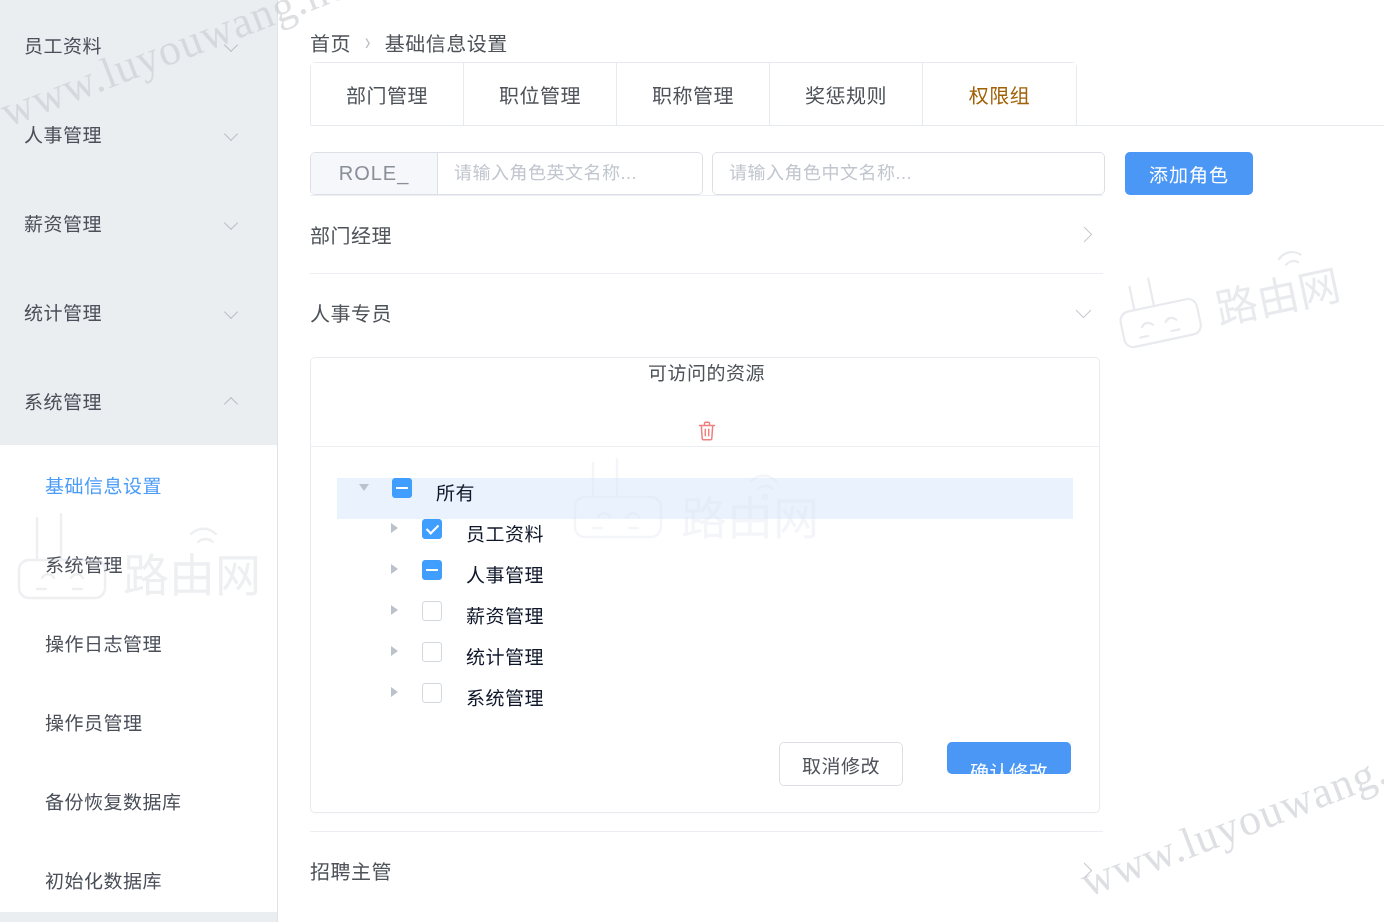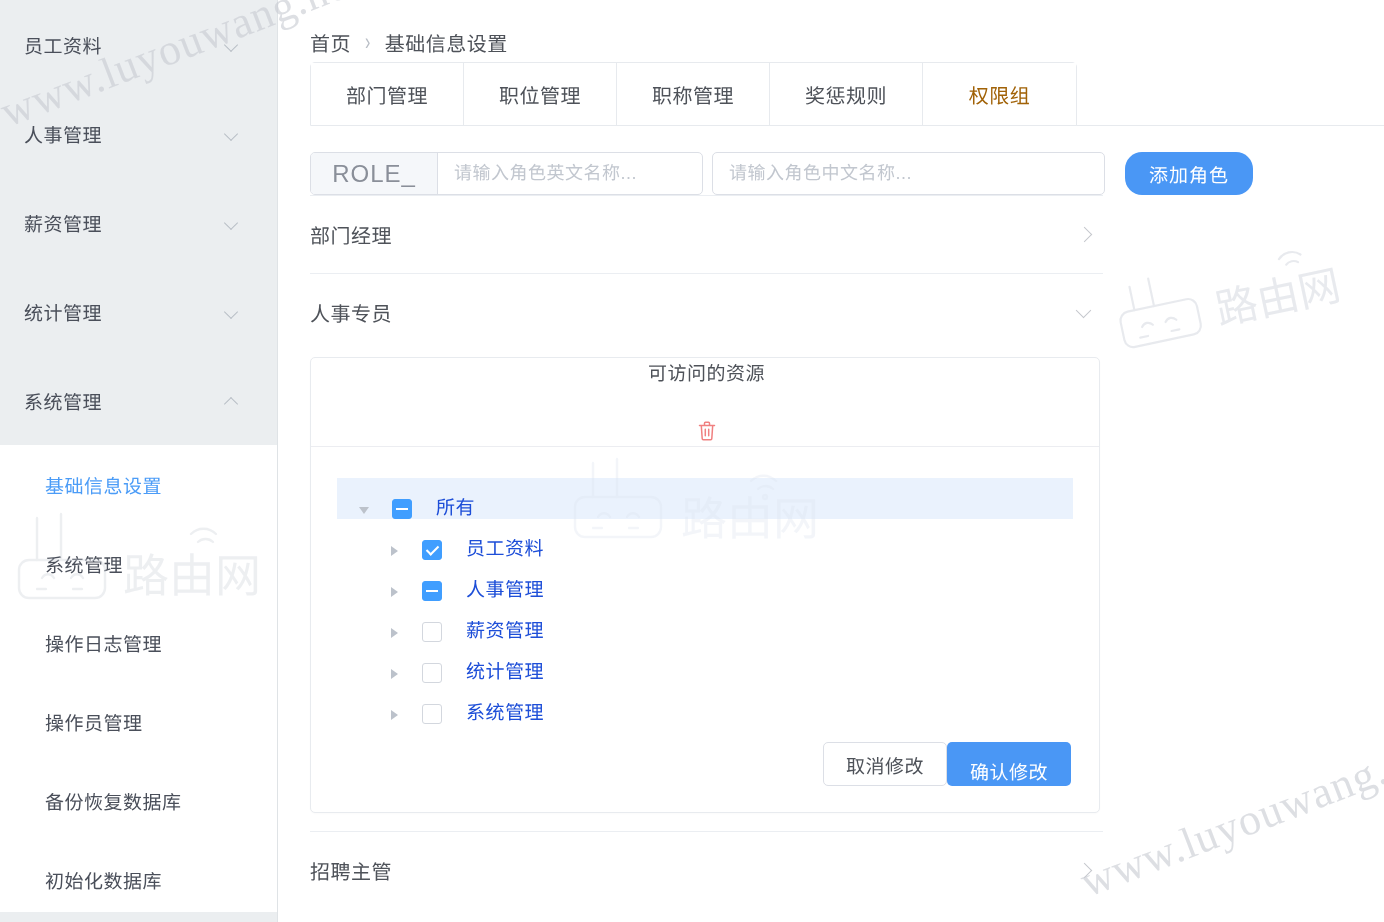--- a/index.html
+++ b/index.html
@@ -167,21 +167,21 @@
     background: #fff;
   }
   .input-prefix {
     display: flex;
     align-items: center;
     justify-content: center;
     width: 129px;
     background: #f5f7fa;
     border-right: 1px solid #dcdfe6;
     color: #8a8f99;
-    font-size: 24px;
+    font-size: 20px;
     letter-spacing: 1px;
   }
   .input-group input,
   .plain-input {
     flex: 1;
     border: none;
     outline: none;
     padding: 0 16px;
     font-size: 18px;
     color: #4e5259;
@@ -202,21 +202,21 @@
     align-items: stretch;
   }
   .btn-primary {
     margin-left: 20px;
     height: 43px;
     min-width: 128px;
     padding: 0 18px;
     background: #4a97f5;
     color: #ffffff;
     border: none;
-    border-radius: 17px;
+    border-radius: 5px;
     font-size: 19px;
     font-family: inherit;
     cursor: pointer;
     letter-spacing: 1px;
   }
 
   
   .accordion {
     margin-left: 31px;
     width: 793px;
@@ -275,24 +275,24 @@
   .trash-btn {
     background: none; border: none; padding: 4px; cursor: pointer;
     line-height: 0;
   }
   .panel-body { padding: 31px 26px 22px 26px; }
 
   
   .tree { width: 100%; }
   .tree-node {
     display: flex;
-    align-items: flex-end;
+    align-items: flex-start;
     height: 41px;
     font-size: 19px;
-    color: #1d4ed8;
+    color: #0f172a;
     cursor: pointer;
     letter-spacing: .5px;
     padding-left: 19px;
     gap: 12px;
   }
   .tree-node.level-0.selected { background: #eaf2fd; }
   .tree-node.level-1 { padding-left: 49px; }
   .tree-arrow {
     width: 18px; height: 18px;
     position: relative;
@@ -353,31 +353,32 @@
     background: #fff;
     border: 1px solid #dcdfe6;
     border-radius: 5px;
     color: #4e5259;
     font-size: 19px;
     font-family: inherit;
     cursor: pointer;
     letter-spacing: .5px;
   }
   .btn-confirm {
-    height: 44px;
+    height: 32px;
     min-width: 124px;
     padding: 15px 18px;
     background: #4a97f5;
     border: none;
     border-radius: 5px;
     color: #fff;
     font-size: 19px;
     font-family: inherit;
     cursor: pointer;
     letter-spacing: .5px;
+    margin-left: 44px;
   }
 
   
   .wm {
     position: absolute;
     pointer-events: none;
     user-select: none;
     z-index: 50;
     color: #c9ccd3;
     font-family: "Liberation Serif", serif;

